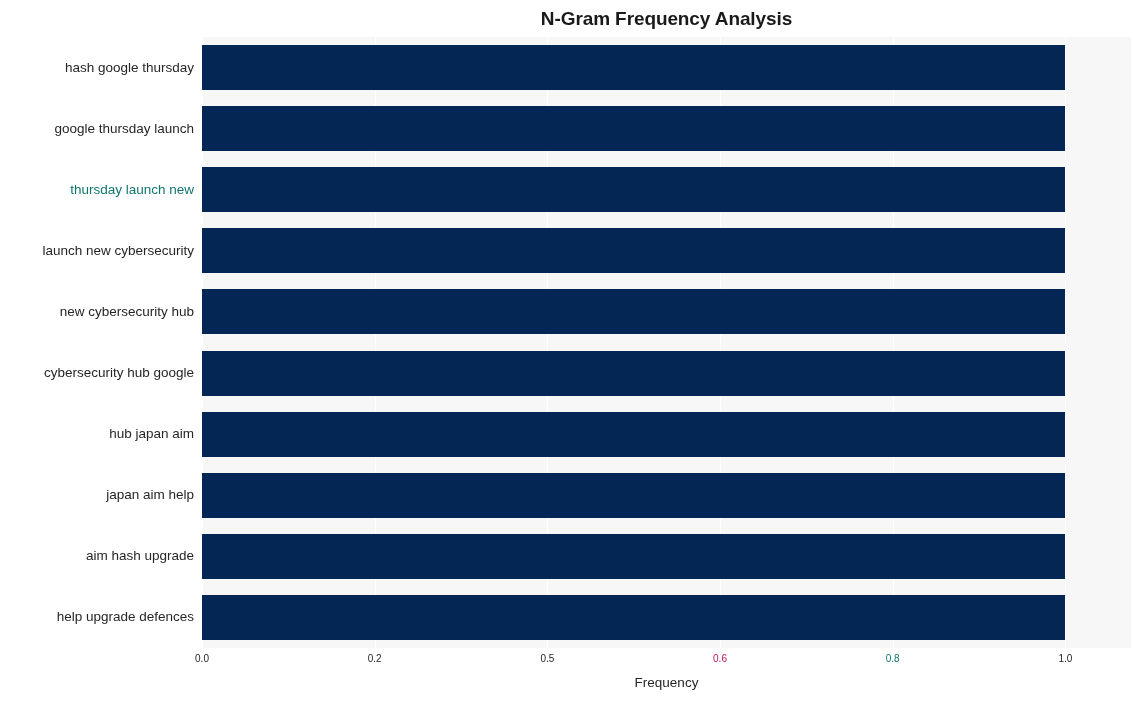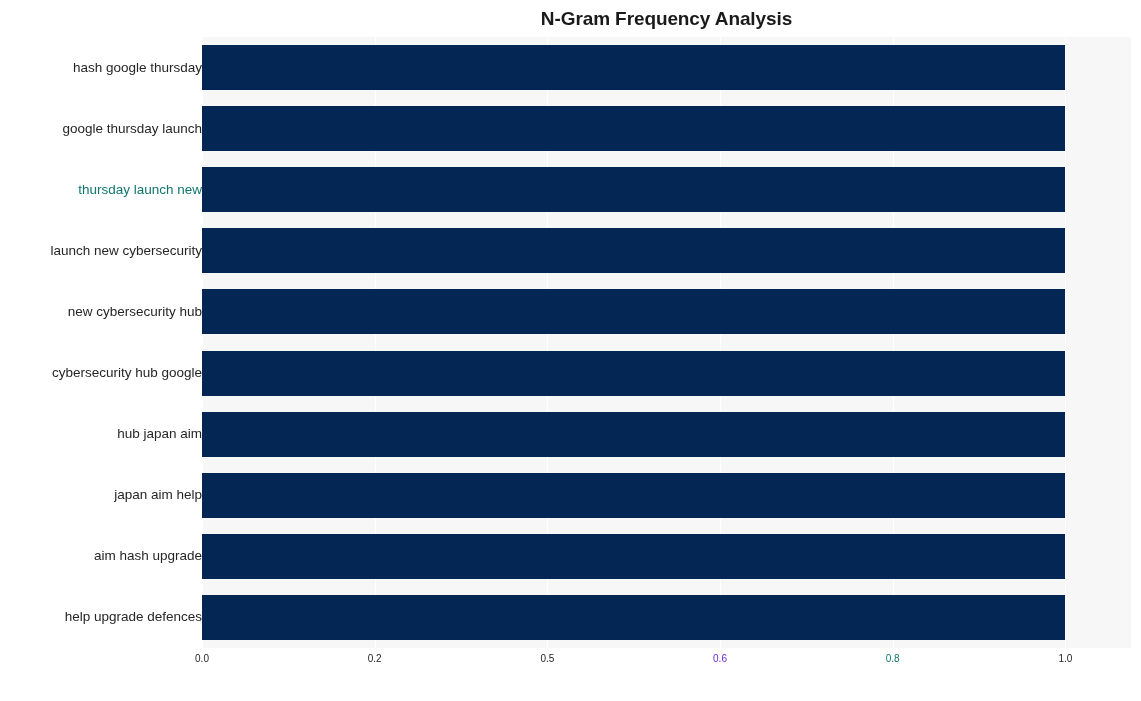--- a/index.html
+++ b/index.html
@@ -60,21 +60,21 @@
   .bar {
     position: absolute;
     left: 0;
     background: #042654;
     height: 45px;
   }
 
   
   #y-axis-labels {
     position: absolute;
-    left: 8px;
+    left: 0;
     top: 37px;
     width: 194px;
     height: 611px;
   }
   .y-tick-label {
     position: absolute;
     right: 0;
     width: 194px;
     text-align: right;
     font-size: 13.5px;
@@ -153,19 +153,20 @@
       <div class="y-tick-label" style="top: 389.15px; color: rgb(38, 38, 38);">hub japan aim</div>
       <div class="y-tick-label" style="top: 450.25px; color: rgb(38, 38, 38);">japan aim help</div>
       <div class="y-tick-label" style="top: 511.35px; color: rgb(38, 38, 38);">aim hash upgrade</div>
       <div class="y-tick-label" style="top: 572.45px; color: rgb(38, 38, 38);">help upgrade defences</div>
     </div>
 
   <div id="x-axis-ticks">
       <div class="x-tick-label" style="left: 0px; color: rgb(38, 38, 38);">0.0</div>
       <div class="x-tick-label" style="left: 172.677px; color: rgb(38, 38, 38);">0.2</div>
       <div class="x-tick-label" style="left: 345.353px; color: rgb(38, 38, 38);">0.5</div>
-      <div class="x-tick-label" style="left: 518.03px; color: #6d28d9; text-align: center;">0.6</div>
+      <div class="x-tick-label" style="left: 518.03px; color: #be185d; text-align: center;">0.6</div>
       <div class="x-tick-label" style="left: 690.706px; color: #0f766e;">0.8</div>
       <div class="x-tick-label" style="left: 863.383px; color: rgb(38, 38, 38);">1.0</div>
     </div>
 
+  <div id="x-axis-title">Frequency</div>
 
 </div>
 
 </body></html>

